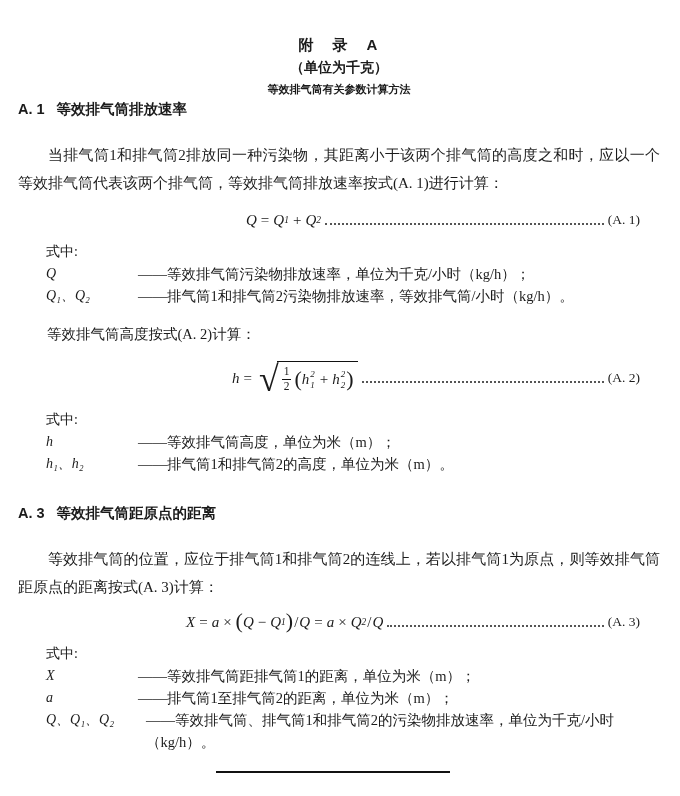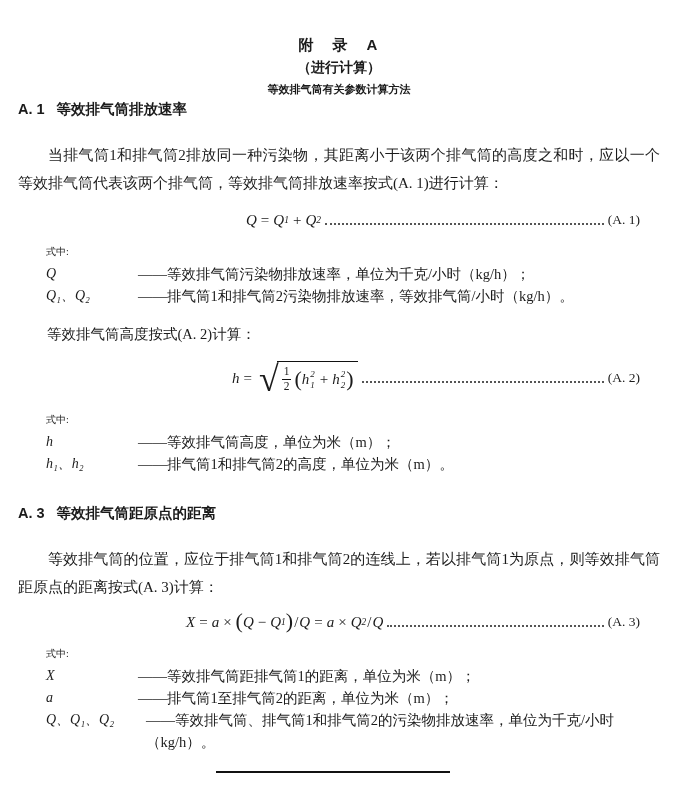--- a/index.html
+++ b/index.html
@@ -30,21 +30,21 @@
   .sec-heading .sec-no { margin-right: 12px; }
   
   .para {
     margin: 22px 0 0 0;
     text-indent: 2em;
     line-height: 28px;
     font-size: 15px;
     text-align: justify;
   }
   .intro { margin-top: 16px; text-indent: 2em; line-height: 22px; font-size: 14.5px; }
-  .where { margin: 8px 0 0 28px; line-height: 22px; font-size: 10px; }
+  .where { margin: 8px 0 0 28px; line-height: 22px; font-size: 14px; }
   .def-row { display: flex; margin-left: 28px; line-height: 22px; font-size: 14.5px; }
   .def-sym {
     min-width: 60px; flex-shrink: 0;
     font-family: "Liberation Serif", "DejaVu Serif", serif;
     font-style: italic; font-size: 14px;
   }
   .def-text { flex: 1; margin-left: 32px; }
   
   .formula-row {
     display: flex; align-items: center;
@@ -85,21 +85,21 @@
     width: 234px; border-top: 2px solid #111;
   }
 </style>
 </head>
 <body>
 
 <div class="page">
 
   <div class="titles">
     <div class="title-main">附　录　A</div>
-    <div class="title-sub">（进行计算）</div>
+    <div class="title-sub">（单位为千克）</div>
     <div class="title-name">等效排气筒有关参数计算方法</div>
   </div>
 
   <div class="sec-heading">
     <span class="sec-no">A. 1</span><span>等效排气筒排放速率</span>
   </div>
 
   <p class="para">当排气筒1和排气筒2排放同一种污染物，其距离小于该两个排气筒的高度之和时，应以一个等效排气筒代表该两个排气筒，等效排气筒排放速率按式(A. 1)进行计算：</p>
 
   <div class="formula-row fr-1">

